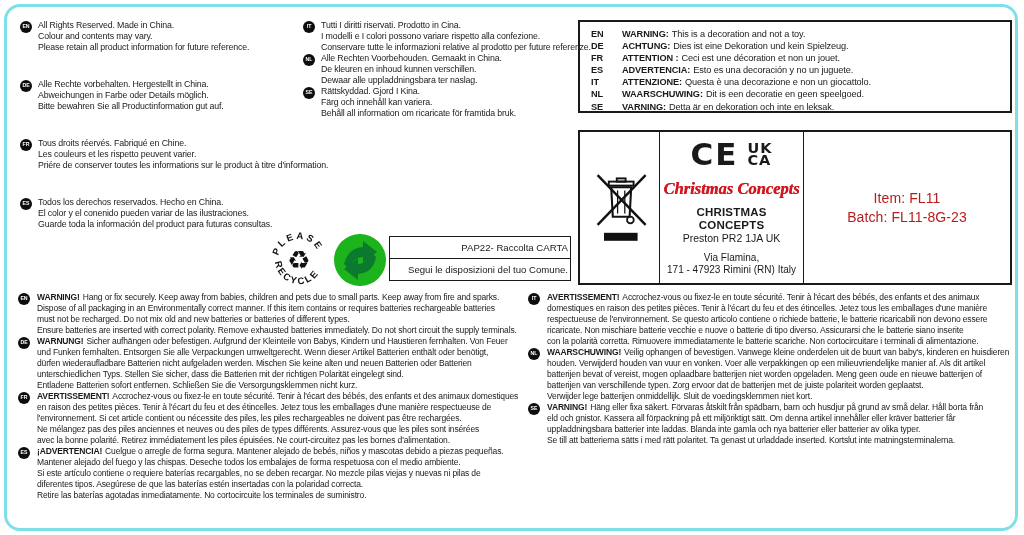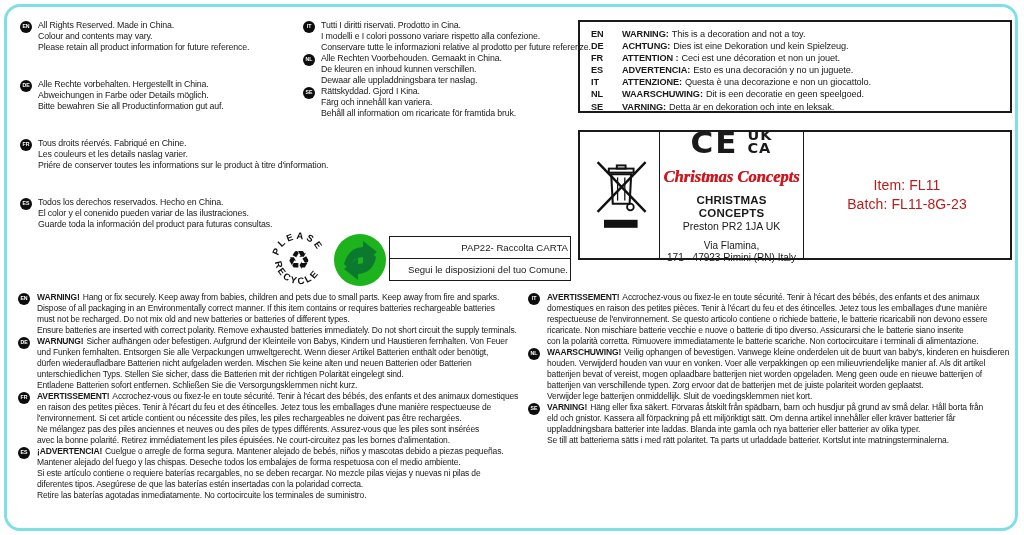--- a/index.html
+++ b/index.html
@@ -22,21 +22,21 @@
   .blk-lines{font-size:8.8px;line-height:11px;letter-spacing:-0.15px;white-space:nowrap;}
 
   
   .warning-box{position:absolute;left:578px;top:20px;width:434px;height:93px;
         border:2px solid #1a1a1a;box-sizing:border-box;padding:6px 0 0 11px;}
   .wrow{display:flex;font-size:9.2px;line-height:12.1px;white-space:nowrap;letter-spacing:-0.1px;}
   .wcode{width:31px;font-weight:bold;}
   .wrow b{margin-right:3px;}
 
   
-  .info-box{position:absolute;left:578px;top:130px;width:434px;height:130px;
+  .info-box{position:absolute;left:578px;top:130px;width:434px;height:155px;
         border:2px solid #1a1a1a;box-sizing:border-box;display:flex;}
   .cell{box-sizing:border-box;height:100%;}
   .cell-weee{width:80px;border-right:1.5px solid #1a1a1a;display:flex;align-items:center;justify-content:center;}
   .cell-brand{width:144px;border-right:1.5px solid #1a1a1a;display:flex;flex-direction:column;
         align-items:center;justify-content:center;text-align:center;padding:4px 2px;}
   .cell-item{flex:1;display:flex;flex-direction:column;align-items:center;justify-content:center;
         font-size:14px;line-height:19px;color:#b91c1c;letter-spacing:0.1px;}
   .ce-row{display:flex;align-items:center;gap:9px;margin-bottom:8px;}
   .ce-text{font-family:"DejaVu Sans",sans-serif;font-size:31px;font-weight:bold;letter-spacing:2px;line-height:30px;}
   .ukca{font-family:"DejaVu Sans",sans-serif;font-size:14.5px;font-weight:bold;line-height:12.5px;
@@ -90,21 +90,21 @@
           <div>Abweichungen in Farbe oder Details möglich.</div>
           <div>Bitte bewahren Sie all Productinformation gut auf.</div>
         </div>
     </div>
       <div class="info-blk">
       <span class="lang-circle">
           <i>FR</i>
         </span>
       <div class="blk-lines">
           <div>Tous droits réervés. Fabriqué en Chine.</div>
-          <div>Les couleurs et les details naslag varier.</div>
+          <div>Les couleurs et les rispetto peuvent varier.</div>
           <div>Priére de conserver toutes les informations sur le product à titre d'information.</div>
         </div>
     </div>
       <div class="info-blk">
       <span class="lang-circle">
           <i>ES</i>
         </span>
       <div class="blk-lines">
           <div>Todos los derechos reservados. Hecho en China.</div>
           <div>El color y el conenido pueden variar de las ilustraciones.</div>
@@ -327,18 +327,18 @@
     </div>
       <div class="bw">
       <span class="lang-circle">
           <i>SE</i>
         </span>
       <div class="bw-text">
         <div class="bw-first"><b>VARNING!</b><span>Häng eller fixa säkert. Förvaras åtskilt från spädbarn, barn och husdjur på grund av små delar. Håll borta från</span></div>
         <div>
             <div>eld och gnistor. Kassera all förpackning på ett miljöriktigt sätt. Om denna artikel innehåller eller kräver batterier får</div>
             <div>uppladdningsbara batterier inte laddas. Blanda inte gamla och nya batterier eller batterier av olika typer.</div>
-            <div>Se till att batterierna sätts i med rätt polaritet. Ta parts ut urladdade batterier. Kortslut inte matningsterminalerna.</div>
+            <div>Se till att batterierna sätts i med rätt polaritet. Ta genast ut urladdade inserted. Kortslut inte matningsterminalerna.</div>
           </div>
       </div>
     </div>
     </div>
 </div>
 
 </body></html>

